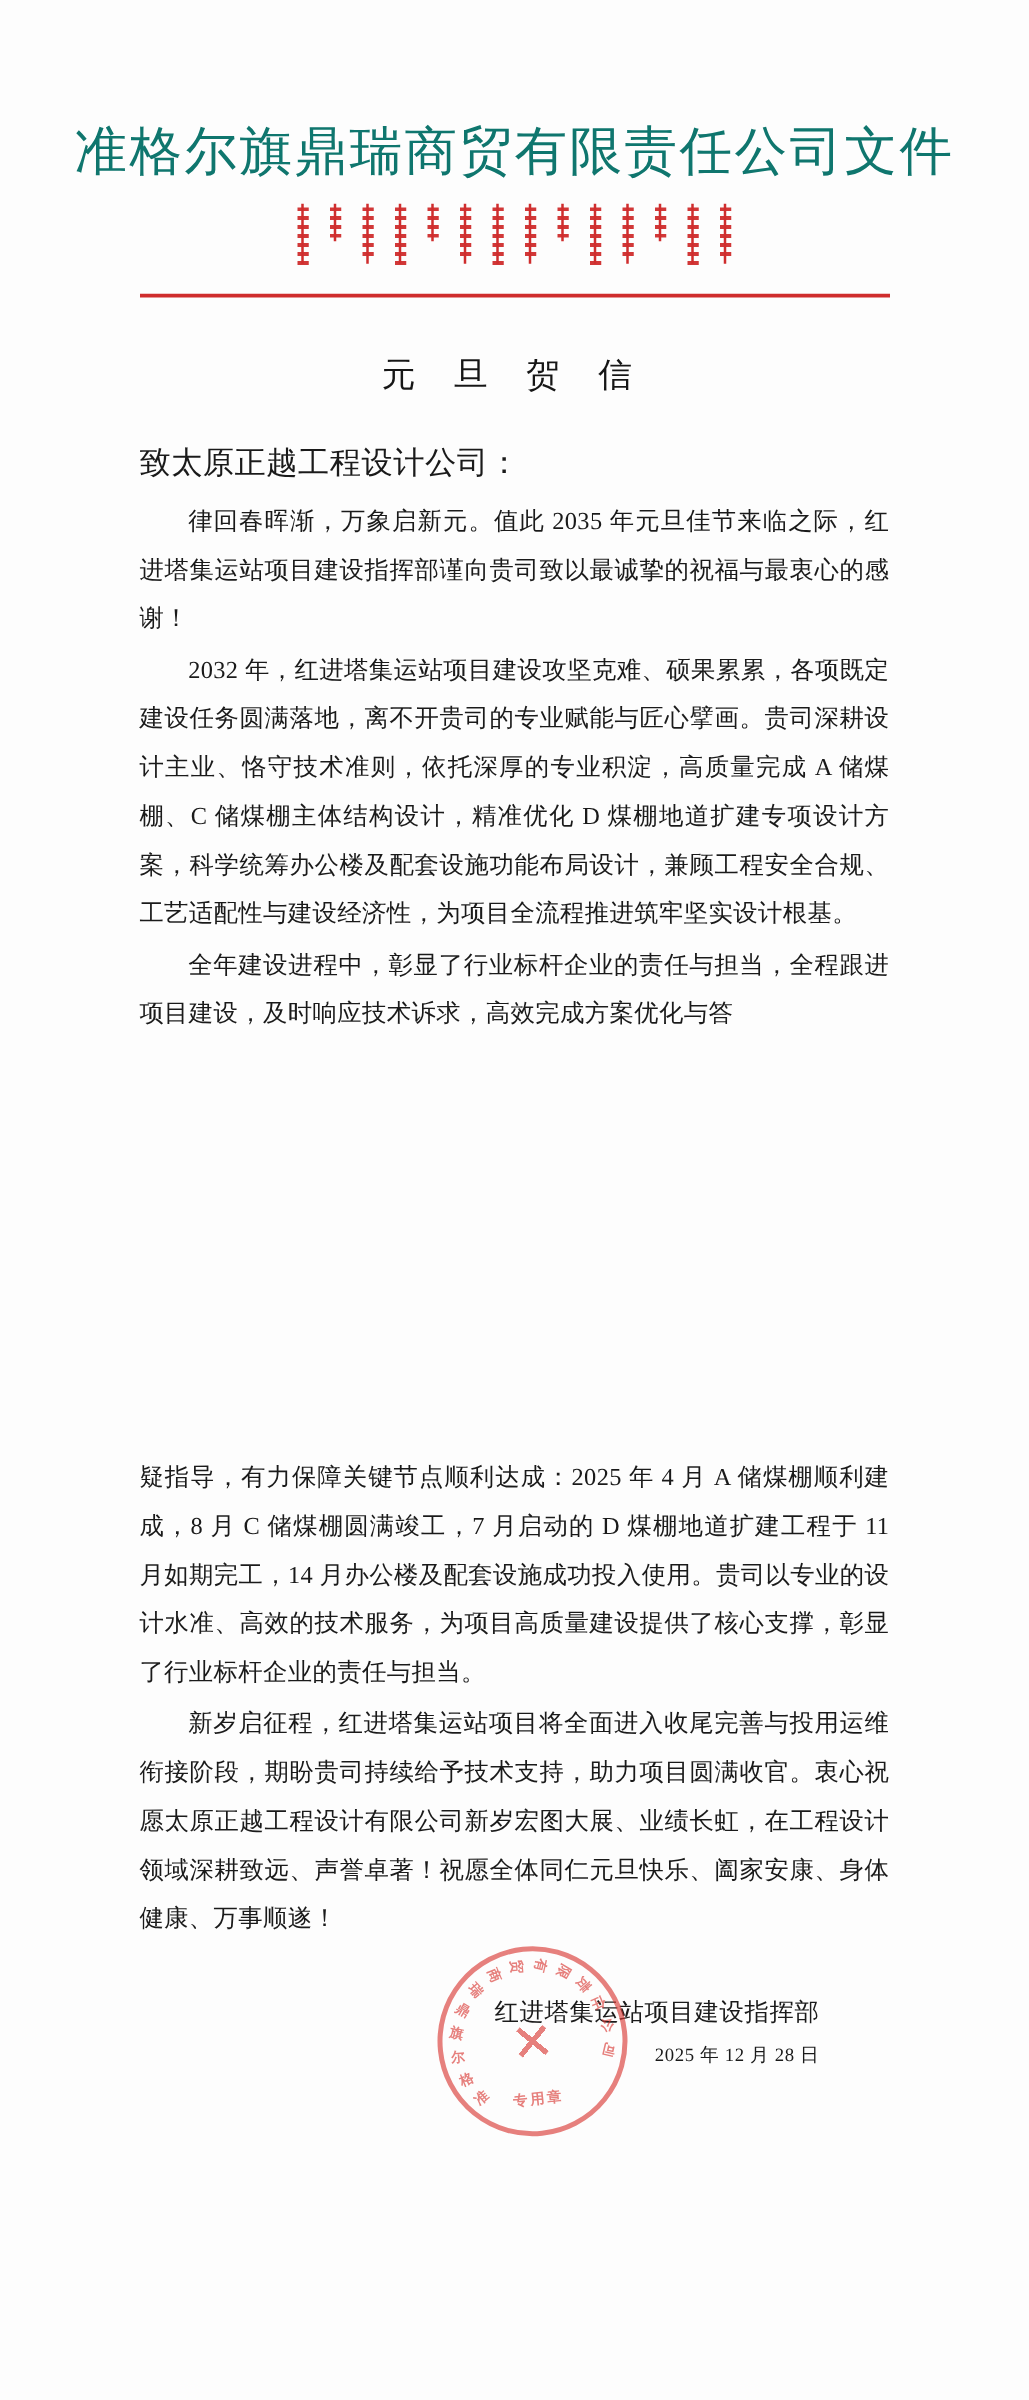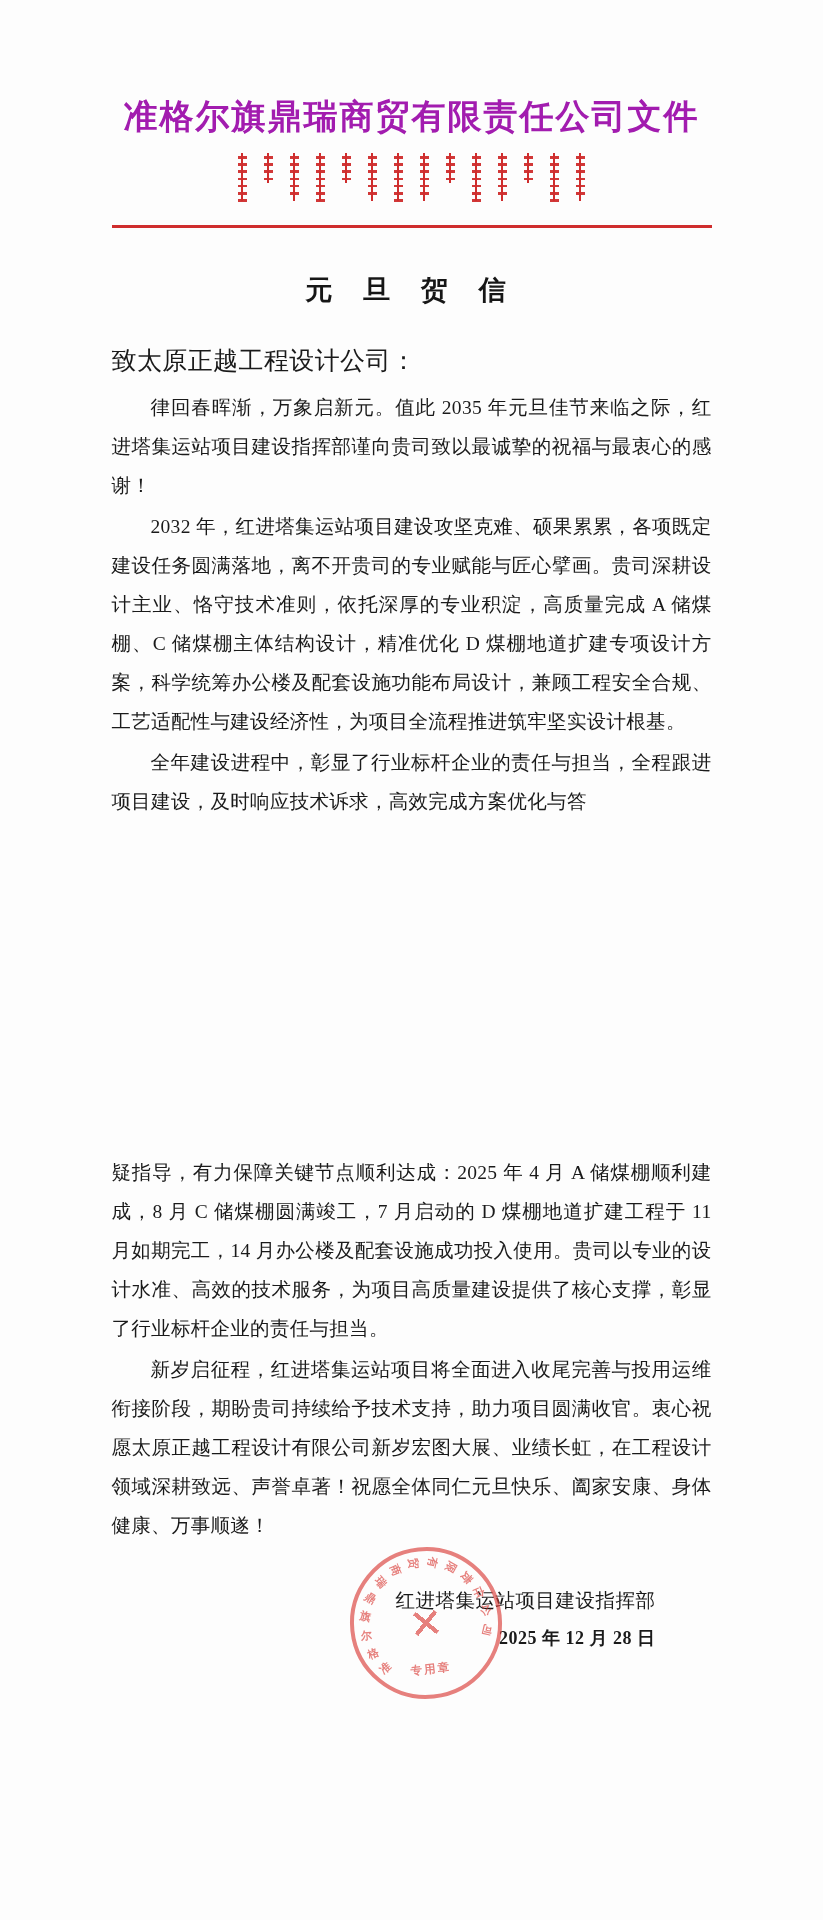--- a/index.html
+++ b/index.html
@@ -23,24 +23,24 @@
     background: #fdfdfd;
     box-sizing: border-box;
   }
 
   
   .letterhead {
     padding-top: 96px;
     text-align: center;
   }
   .letterhead-title {
-    color: #a21caf;
+    color: #0f766e;
     font-family: "Liberation Serif", "DejaVu Serif", serif;
-    font-weight: 700;
-    font-size: 34px;
+    font-weight: 400;
+    font-size: 42px;
     letter-spacing: 2px;
     line-height: 1.25;
     white-space: nowrap;
   }
   .letterhead-mongolian {
     margin-top: 14px;
     height: 54px;
     display: flex;
     justify-content: center;
     align-items: flex-start;
@@ -84,21 +84,21 @@
     width: 600px;
     height: 3px;
     background: #cf2d2d;
   }
 
   
   .doc-title {
     margin-top: 44px;
     text-align: center;
     font-size: 27px;
-    font-weight: 700;
+    font-weight: 400;
     letter-spacing: 12px;
     color: #161616;
     font-family: "Liberation Serif", "DejaVu Serif", serif;
   }
 
   
   .body-area {
     margin: 30px auto 0 auto;
     width: 600px;
   }
@@ -130,25 +130,24 @@
     text-align: right;
     position: relative;
   }
   .sign-line {
     font-size: 19.5px;
     line-height: 2.0;
     letter-spacing: 0.5px;
     padding-right: 56px;
   }
   .sign-date {
-    font-size: 18px;
+    font-size: 15px;
     line-height: 2.0;
     letter-spacing: 0.5px;
     padding-right: 56px;
-    font-weight: bold;
   }
 
   
   .seal {
     position: absolute;
     left: 238px;
     top: -34px;
     width: 152px;
     height: 152px;
     border-radius: 50%;

